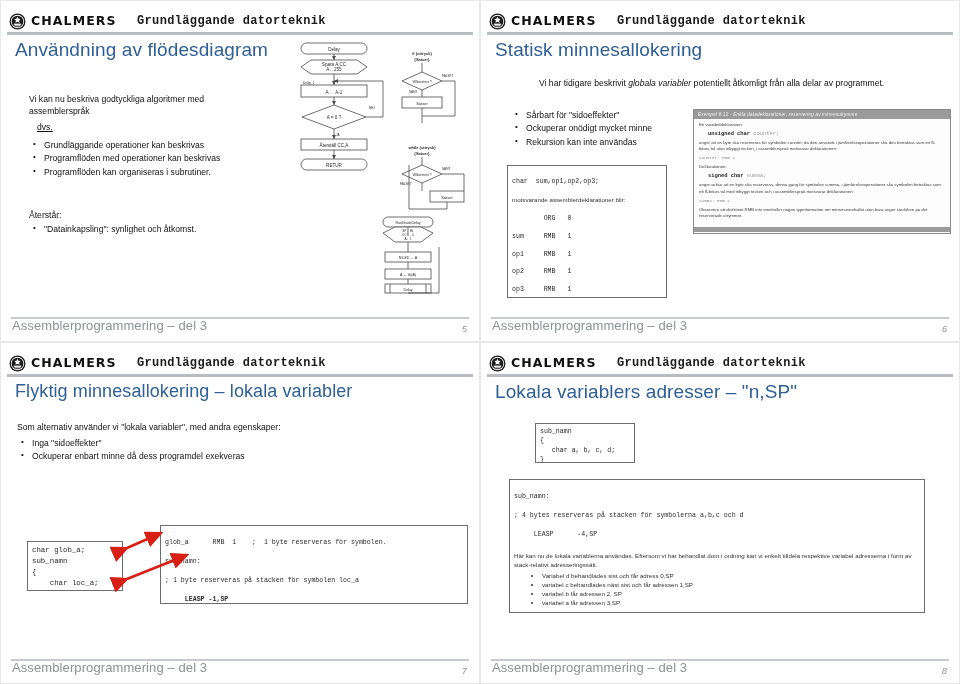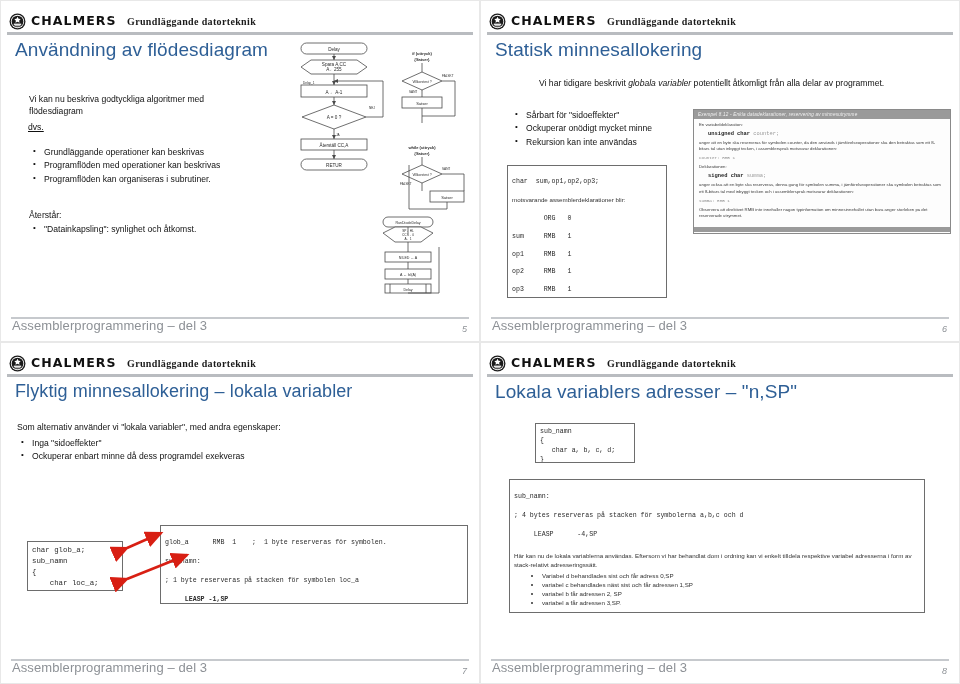--- a/index.html
+++ b/index.html
@@ -31,23 +31,23 @@
     box-sizing:border-box;
   }
   .logo-wrap{display:flex;align-items:center;gap:5px;width:118px;flex:0 0 auto;}
   .seal{width:17px;height:17px;flex:0 0 auto;}
   .logo-text{
     font-family:"DejaVu Sans",sans-serif;
     font-weight:bold;font-size:12.5px;letter-spacing:1.1px;
     color:#111;line-height:1;
   }
   .dept{
-    font-family:Liberation Serif, serif;
-    font-weight:bold;font-size:10px;letter-spacing:.35px;
-    color:#1a1a1a;margin-left:0;
+    font-family:Liberation Mono, monospace;
+    font-weight:bold;font-size:12px;letter-spacing:.35px;
+    color:#1a1a1a;margin-left:10px;
   }
   .hdr-rule{
     position:absolute;left:6px;right:6px;top:31px;
     height:2.5px;background:#b9bcc0;
   }
   
   .slide-title{
     position:absolute;left:14px;top:38px;right:10px;
     font-size:19px;color:#2e5f96;font-weight:400;
     letter-spacing:0.1px;line-height:1.15;
@@ -155,24 +155,24 @@
           <rect x="10.5" y="23.2" width="11" height="1.8" fill="#fff"></rect>
         </svg>
         <span class="logo-text">CHALMERS</span>
       </div>
       <span class="dept">Grundläggande datorteknik</span>
     </div>
     <div class="hdr-rule"></div>
 
     <div class="slide-title">Användning av flödesdiagram</div>
 
-    <div class="para" style="left:28px;top:92px;width:200px;">Vi kan nu beskriva godtyckliga algoritmer med flödesdiagram</div>
-    <div class="plain" style="left:27px;top:120px;text-decoration:underline;">dvs.</div>
-
-    <ul class="bullets" style="left:30px;top:145px;width:230px;">
+    <div class="para" style="left:28px;top:92px;width:200px;">Vi kan nu beskriva godtyckliga algoritmer med assemblerspråk</div>
+    <div class="plain" style="left:36px;top:120px;text-decoration:underline;">dvs.</div>
+
+    <ul class="bullets" style="left:30px;top:138px;width:230px;">
       <li>Grundläggande operationer kan beskrivas</li>
       <li>Programflöden med operationer kan beskrivas</li>
       <li>Programflöden kan organiseras i subrutiner.</li>
     </ul>
 
     <div class="plain" style="left:28px;top:208px;">Återstår:</div>
     <ul class="bullets" style="left:30px;top:222px;width:230px;">
       <li>"Datainkapsling": synlighet och åtkomst.</li>
     </ul>
 

